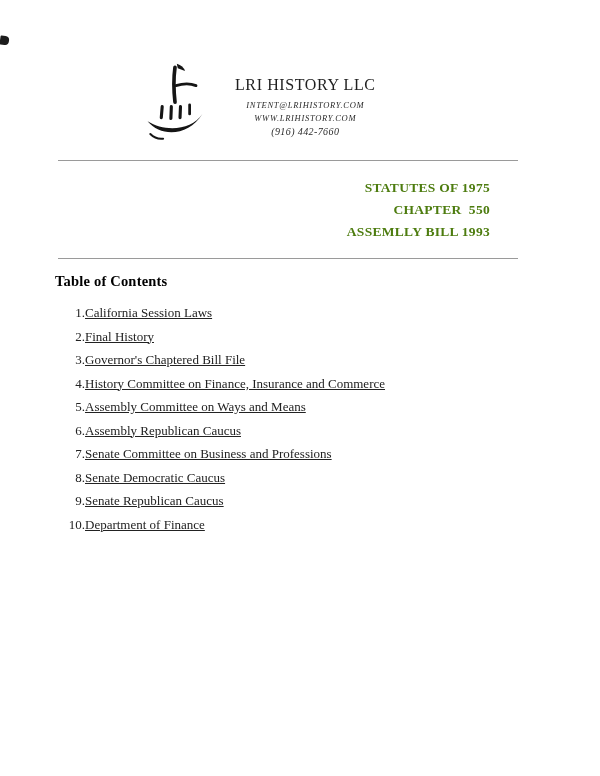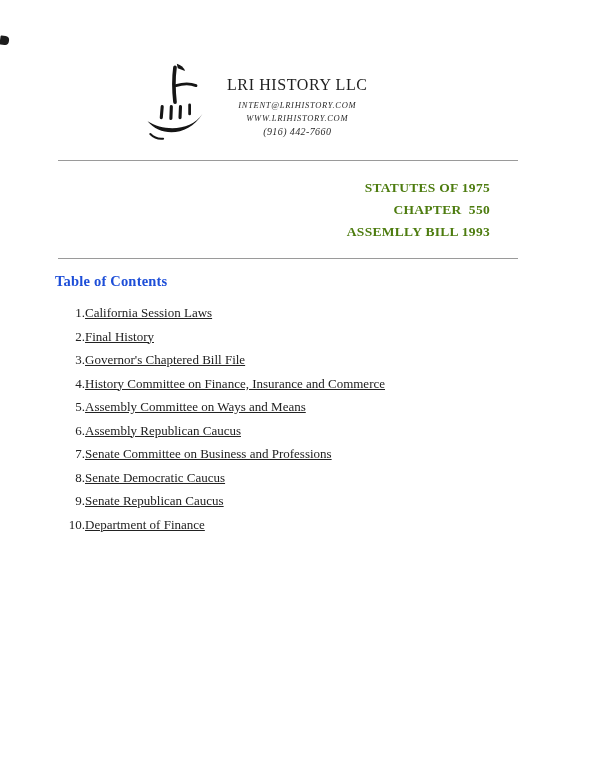--- a/index.html
+++ b/index.html
@@ -35,21 +35,21 @@
     top: 60px;
     display: flex;
     align-items: flex-start;
   }
   .logo {
     width: 64px;
     height: 86px;
     flex: 0 0 auto;
   }
   .lh-text {
-    margin-left: 20px;
+    margin-left: 28px;
     padding-top: 16px;
     display: flex;
     flex-direction: column;
     align-items: center;
     text-align: center;
   }
   .company {
     font-size: 16px;
     letter-spacing: 0.6px;
     color: #1f1f1f;
@@ -90,21 +90,21 @@
   }
   .case-line { white-space: pre; }
 
   
   .toc-title {
     position: absolute;
     left: 55px;
     top: 273px;
     font-size: 14.5px;
     font-weight: bold;
-    color: #1d4ed8;
+    color: #000000;
     letter-spacing: 0.2px;
   }
   .toc-list {
     position: absolute;
     left: 55px;
     top: 306px;
   }
   .toc-row {
     display: flex;
     align-items: baseline;

